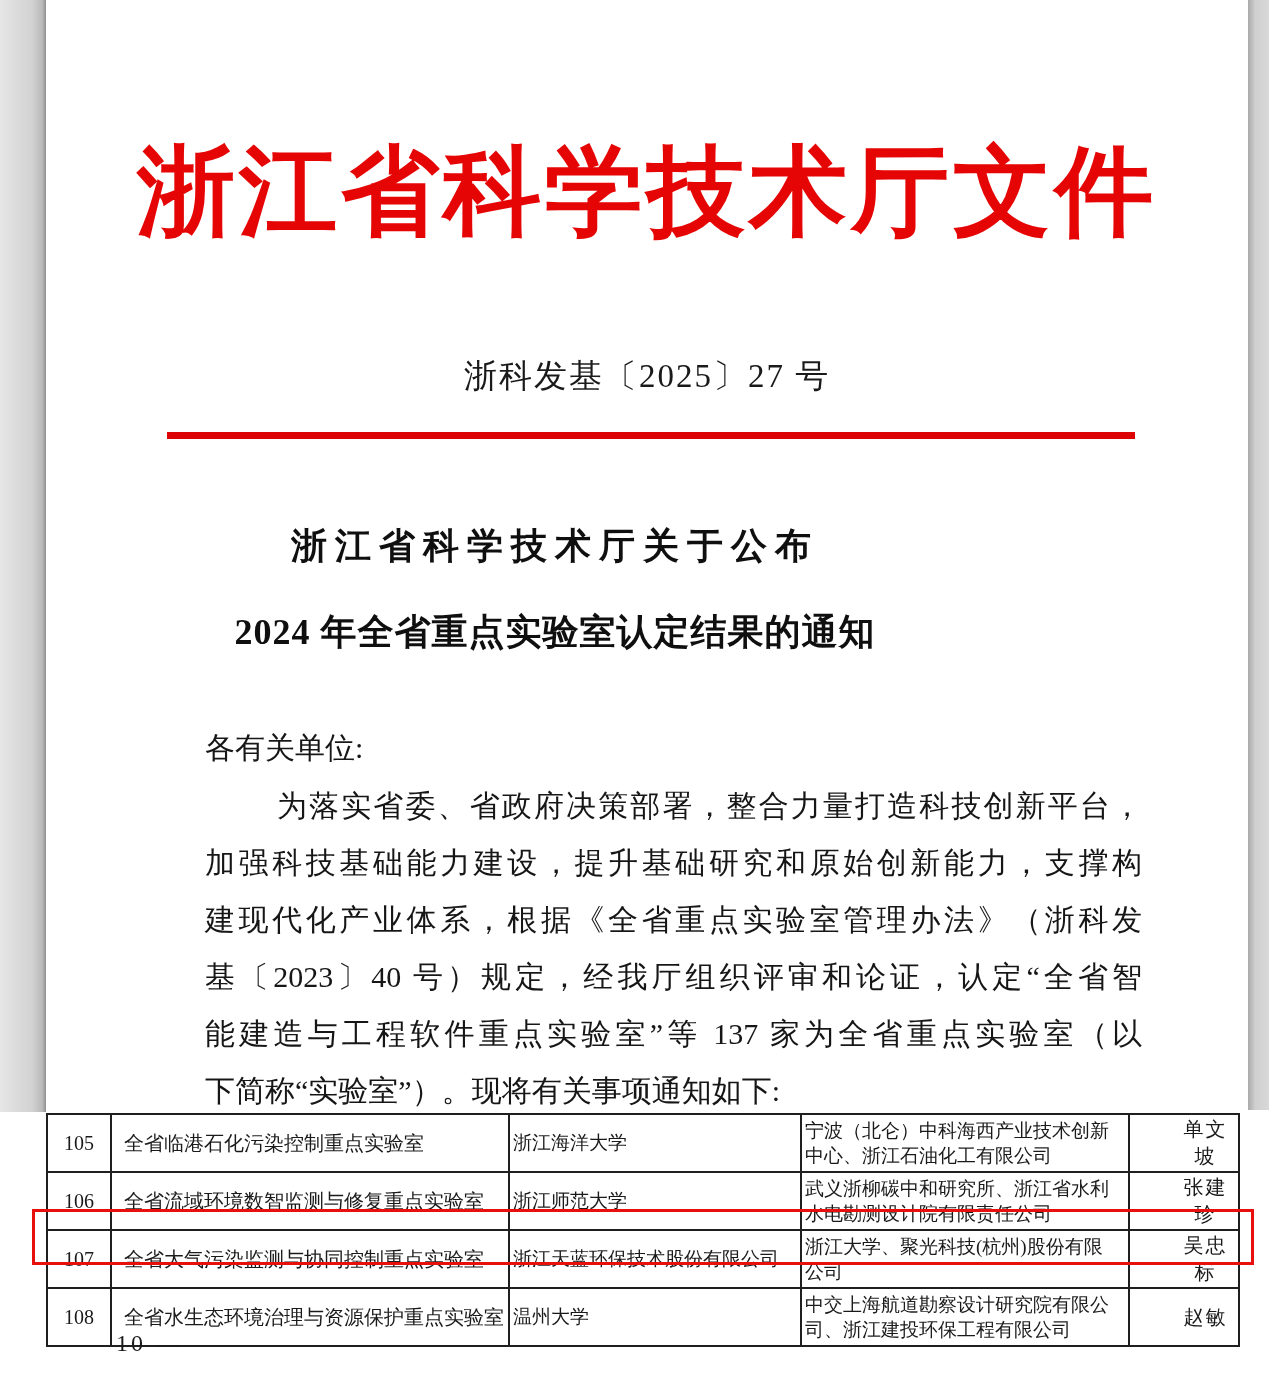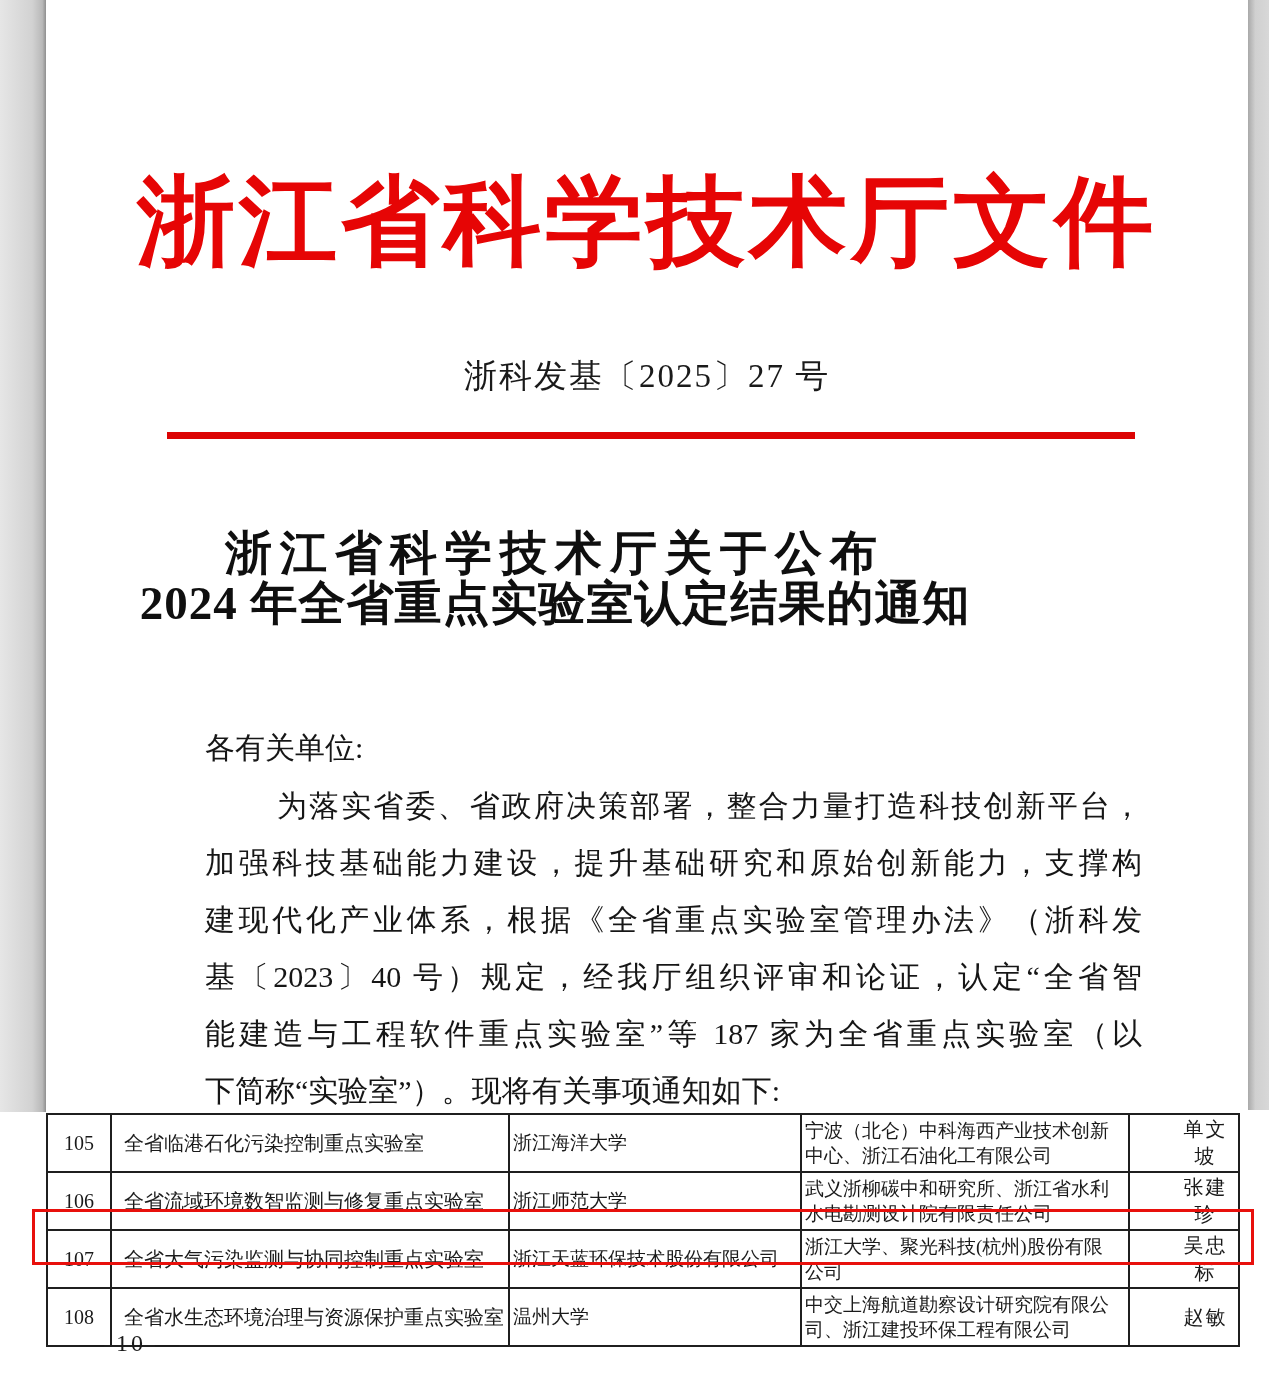--- a/index.html
+++ b/index.html
@@ -10,38 +10,38 @@
   }
   .edge-left{
     position:absolute;left:0;top:0;width:46px;height:1112px;
     background:linear-gradient(to right,#e6e6e6 0%,#d2d2d2 70%,#b9b9b9 92%,#8f8f8f 100%);
   }
   .edge-right{
     position:absolute;right:0;top:0;width:21px;height:1110px;
     background:linear-gradient(to right,#a9a9a9 0%,#d0d0d0 35%,#d8d8d8 100%);
   }
   .agency-header{
-    position:absolute;left:46px;width:1202px;top:162px;
+    position:absolute;left:46px;width:1202px;top:132px;
     text-align:center;color:#e60505;font-weight:bold;
     font-size:98px;letter-spacing:4px;line-height:120px;white-space:nowrap;
   }
   .doc-number{
     position:absolute;left:46px;width:1202px;top:354px;
     text-align:center;font-size:33px;letter-spacing:2px;color:#1a1a1a;
   }
   .red-rule{
     position:absolute;left:167px;top:432px;width:968px;height:7px;
     background:#dc0404;
   }
   .notice-title{
     position:absolute;left:46px;width:1018px;text-align:center;
-    font-weight:bold;color:#0f0f0f;font-size:47px;white-space:nowrap;
+    font-weight:bold;color:#0f0f0f;font-size:36px;white-space:nowrap;
   }
   .t1{top:522px;letter-spacing:8px;}
-  .t2{top:572px;letter-spacing:1px;text-align:center;}
+  .t2{top:608px;letter-spacing:1px;text-align:center;}
   .body-line{
     position:absolute;left:205px;width:937px;
     font-size:30px;line-height:46px;color:#161616;
   }
   .just{text-align:justify;text-align-last:justify;}
   .indent{text-indent:72px;}
   .results-table{
     position:absolute;left:46px;top:1113px;width:1192px;
     border-collapse:collapse;table-layout:fixed;
   }
@@ -80,21 +80,21 @@
   <div class="red-rule"></div>
 
   <div class="notice-title t1">浙江省科学技术厅关于公布</div>
   <div class="notice-title t2">2024 年全省重点实验室认定结果的通知</div>
 
   <div class="body-line" style="top:725px">各有关单位:</div>
   <div class="body-line just indent" style="top:783px">为落实省委、省政府决策部署，整合力量打造科技创新平台，</div>
   <div class="body-line just" style="top:840px">加强科技基础能力建设，提升基础研究和原始创新能力，支撑构</div>
   <div class="body-line just" style="top:897px">建现代化产业体系，根据《全省重点实验室管理办法》（浙科发</div>
   <div class="body-line just" style="top:954px">基〔2023〕40 号）规定，经我厅组织评审和论证，认定“全省智</div>
-  <div class="body-line just" style="top:1011px">能建造与工程软件重点实验室”等 187 家为全省重点实验室（以</div>
+  <div class="body-line just" style="top:1011px">能建造与工程软件重点实验室”等 137 家为全省重点实验室（以</div>
   <div class="body-line" style="top:1068px">下简称“实验室”）。现将有关事项通知如下:</div>
 
   <table class="results-table">
     <colgroup>
       <col style="width:64px">
       <col style="width:398px">
       <col style="width:292px">
       <col style="width:328px">
       <col style="width:110px">
     </colgroup>

